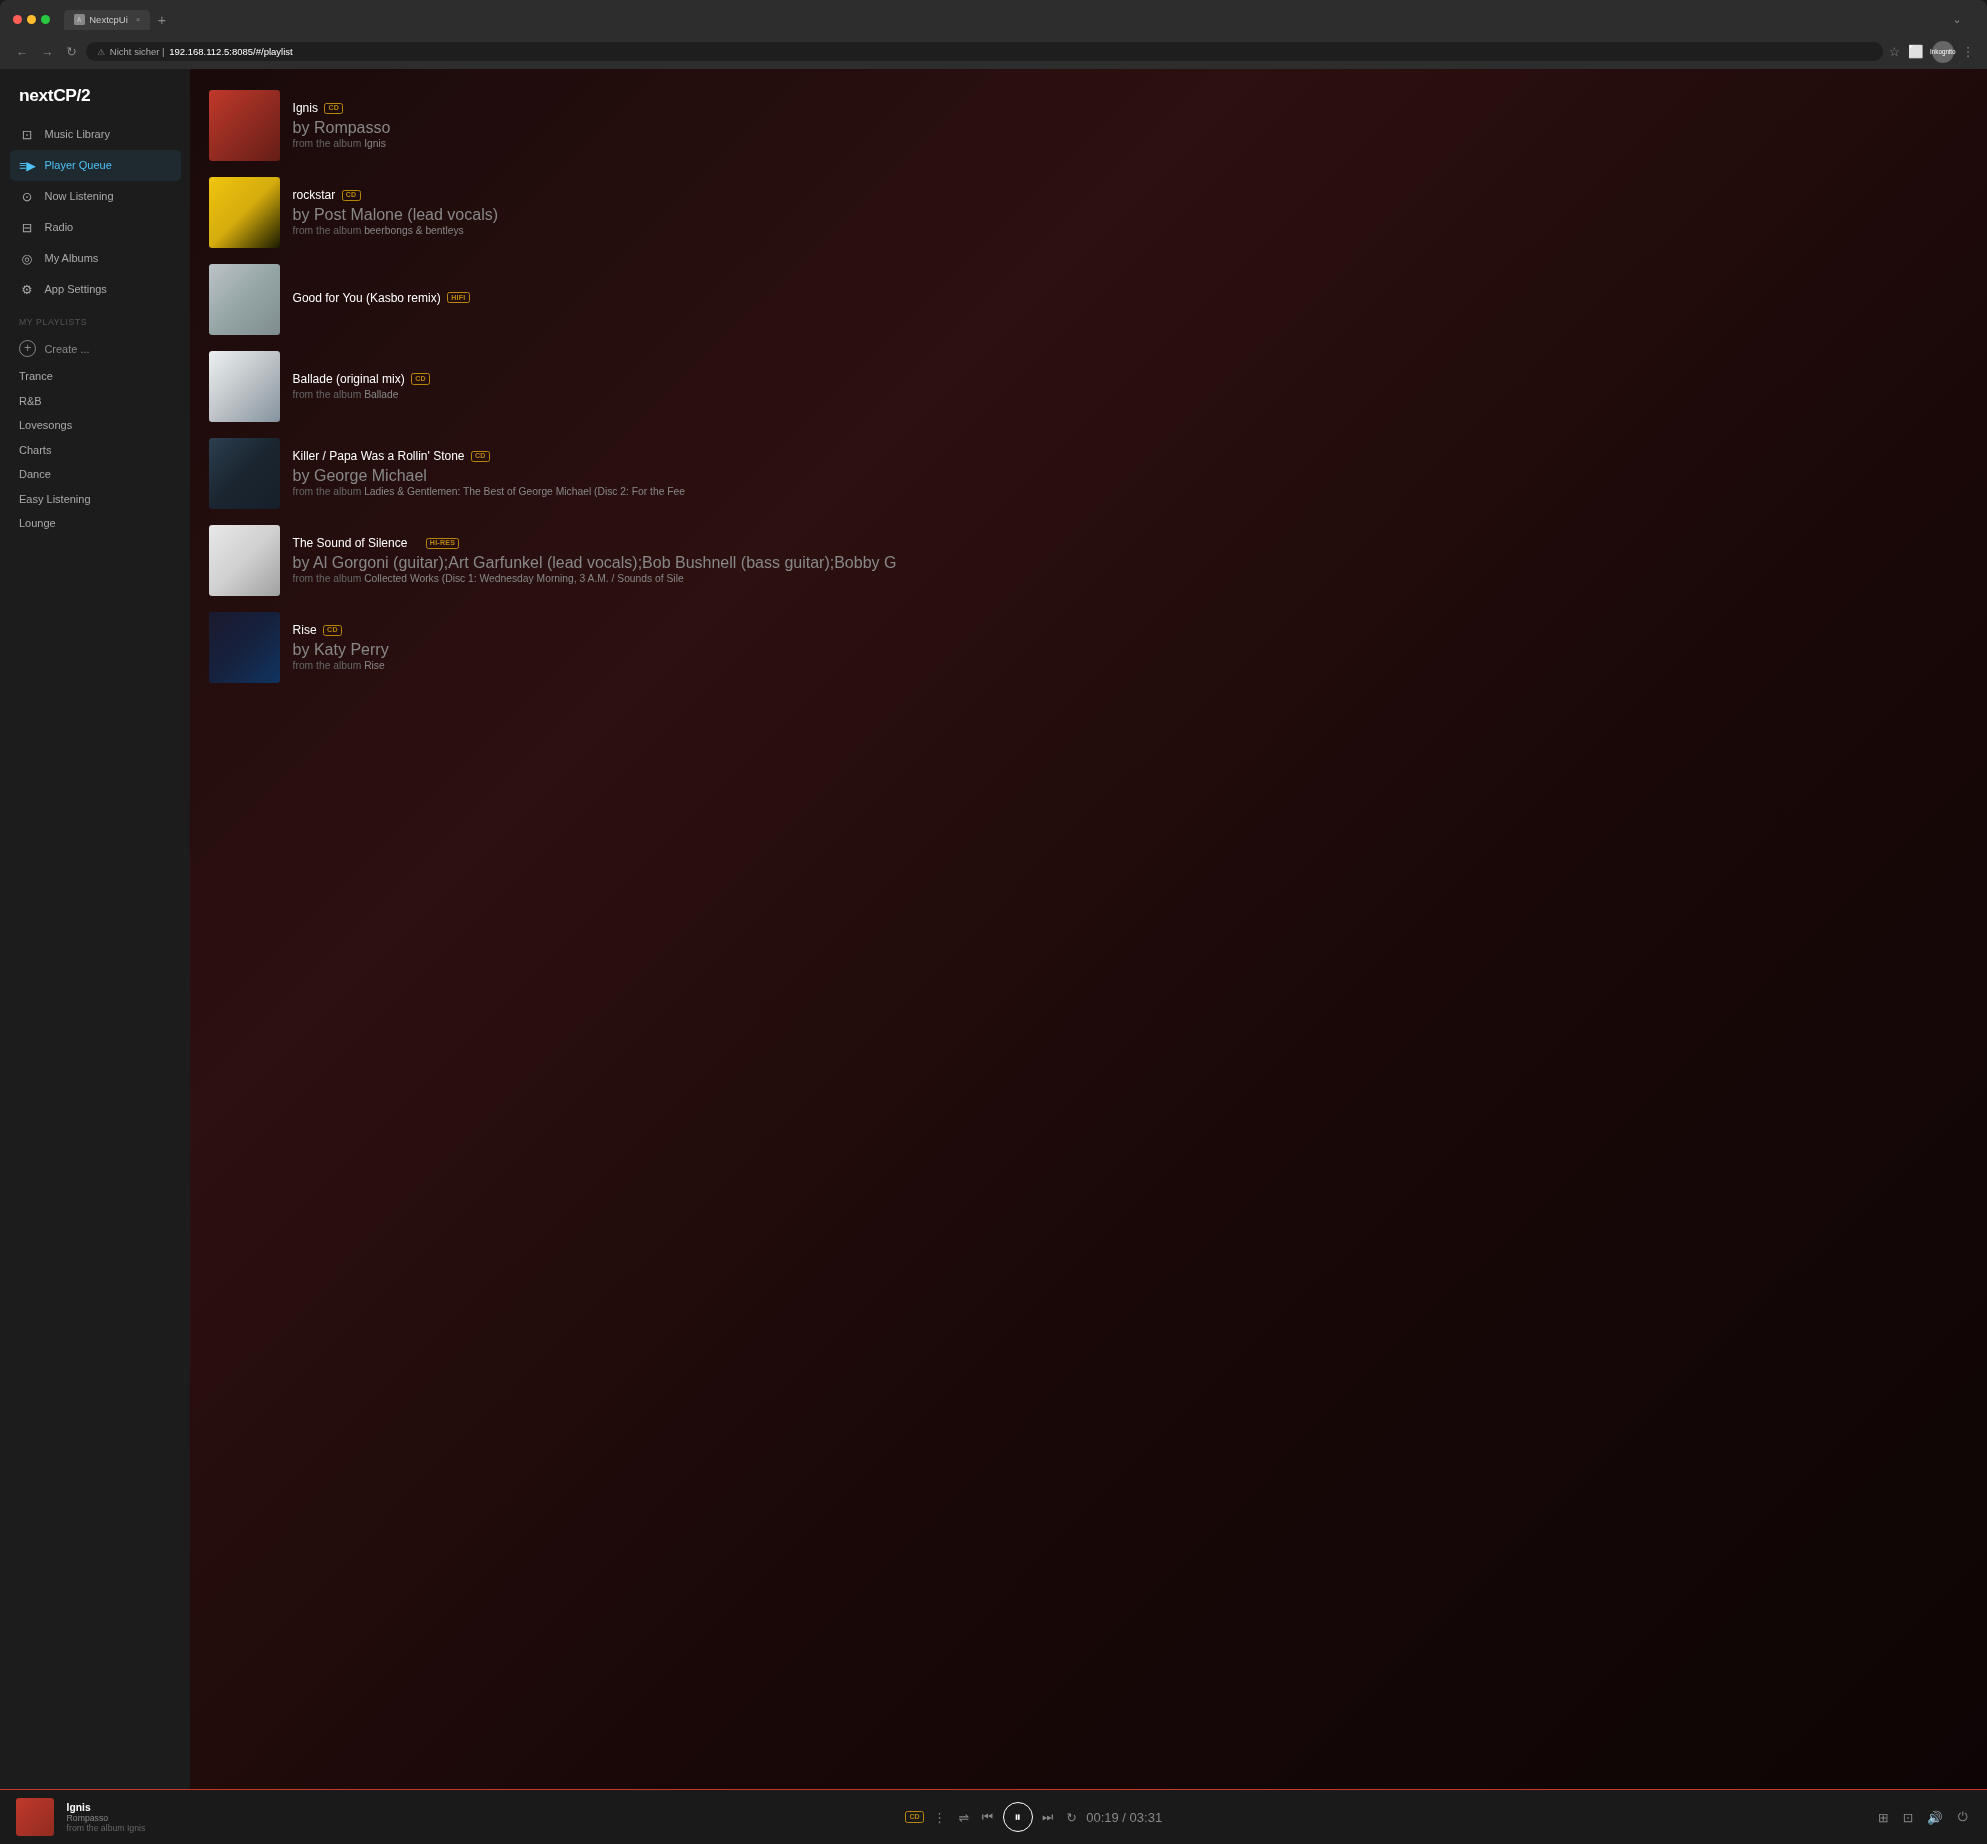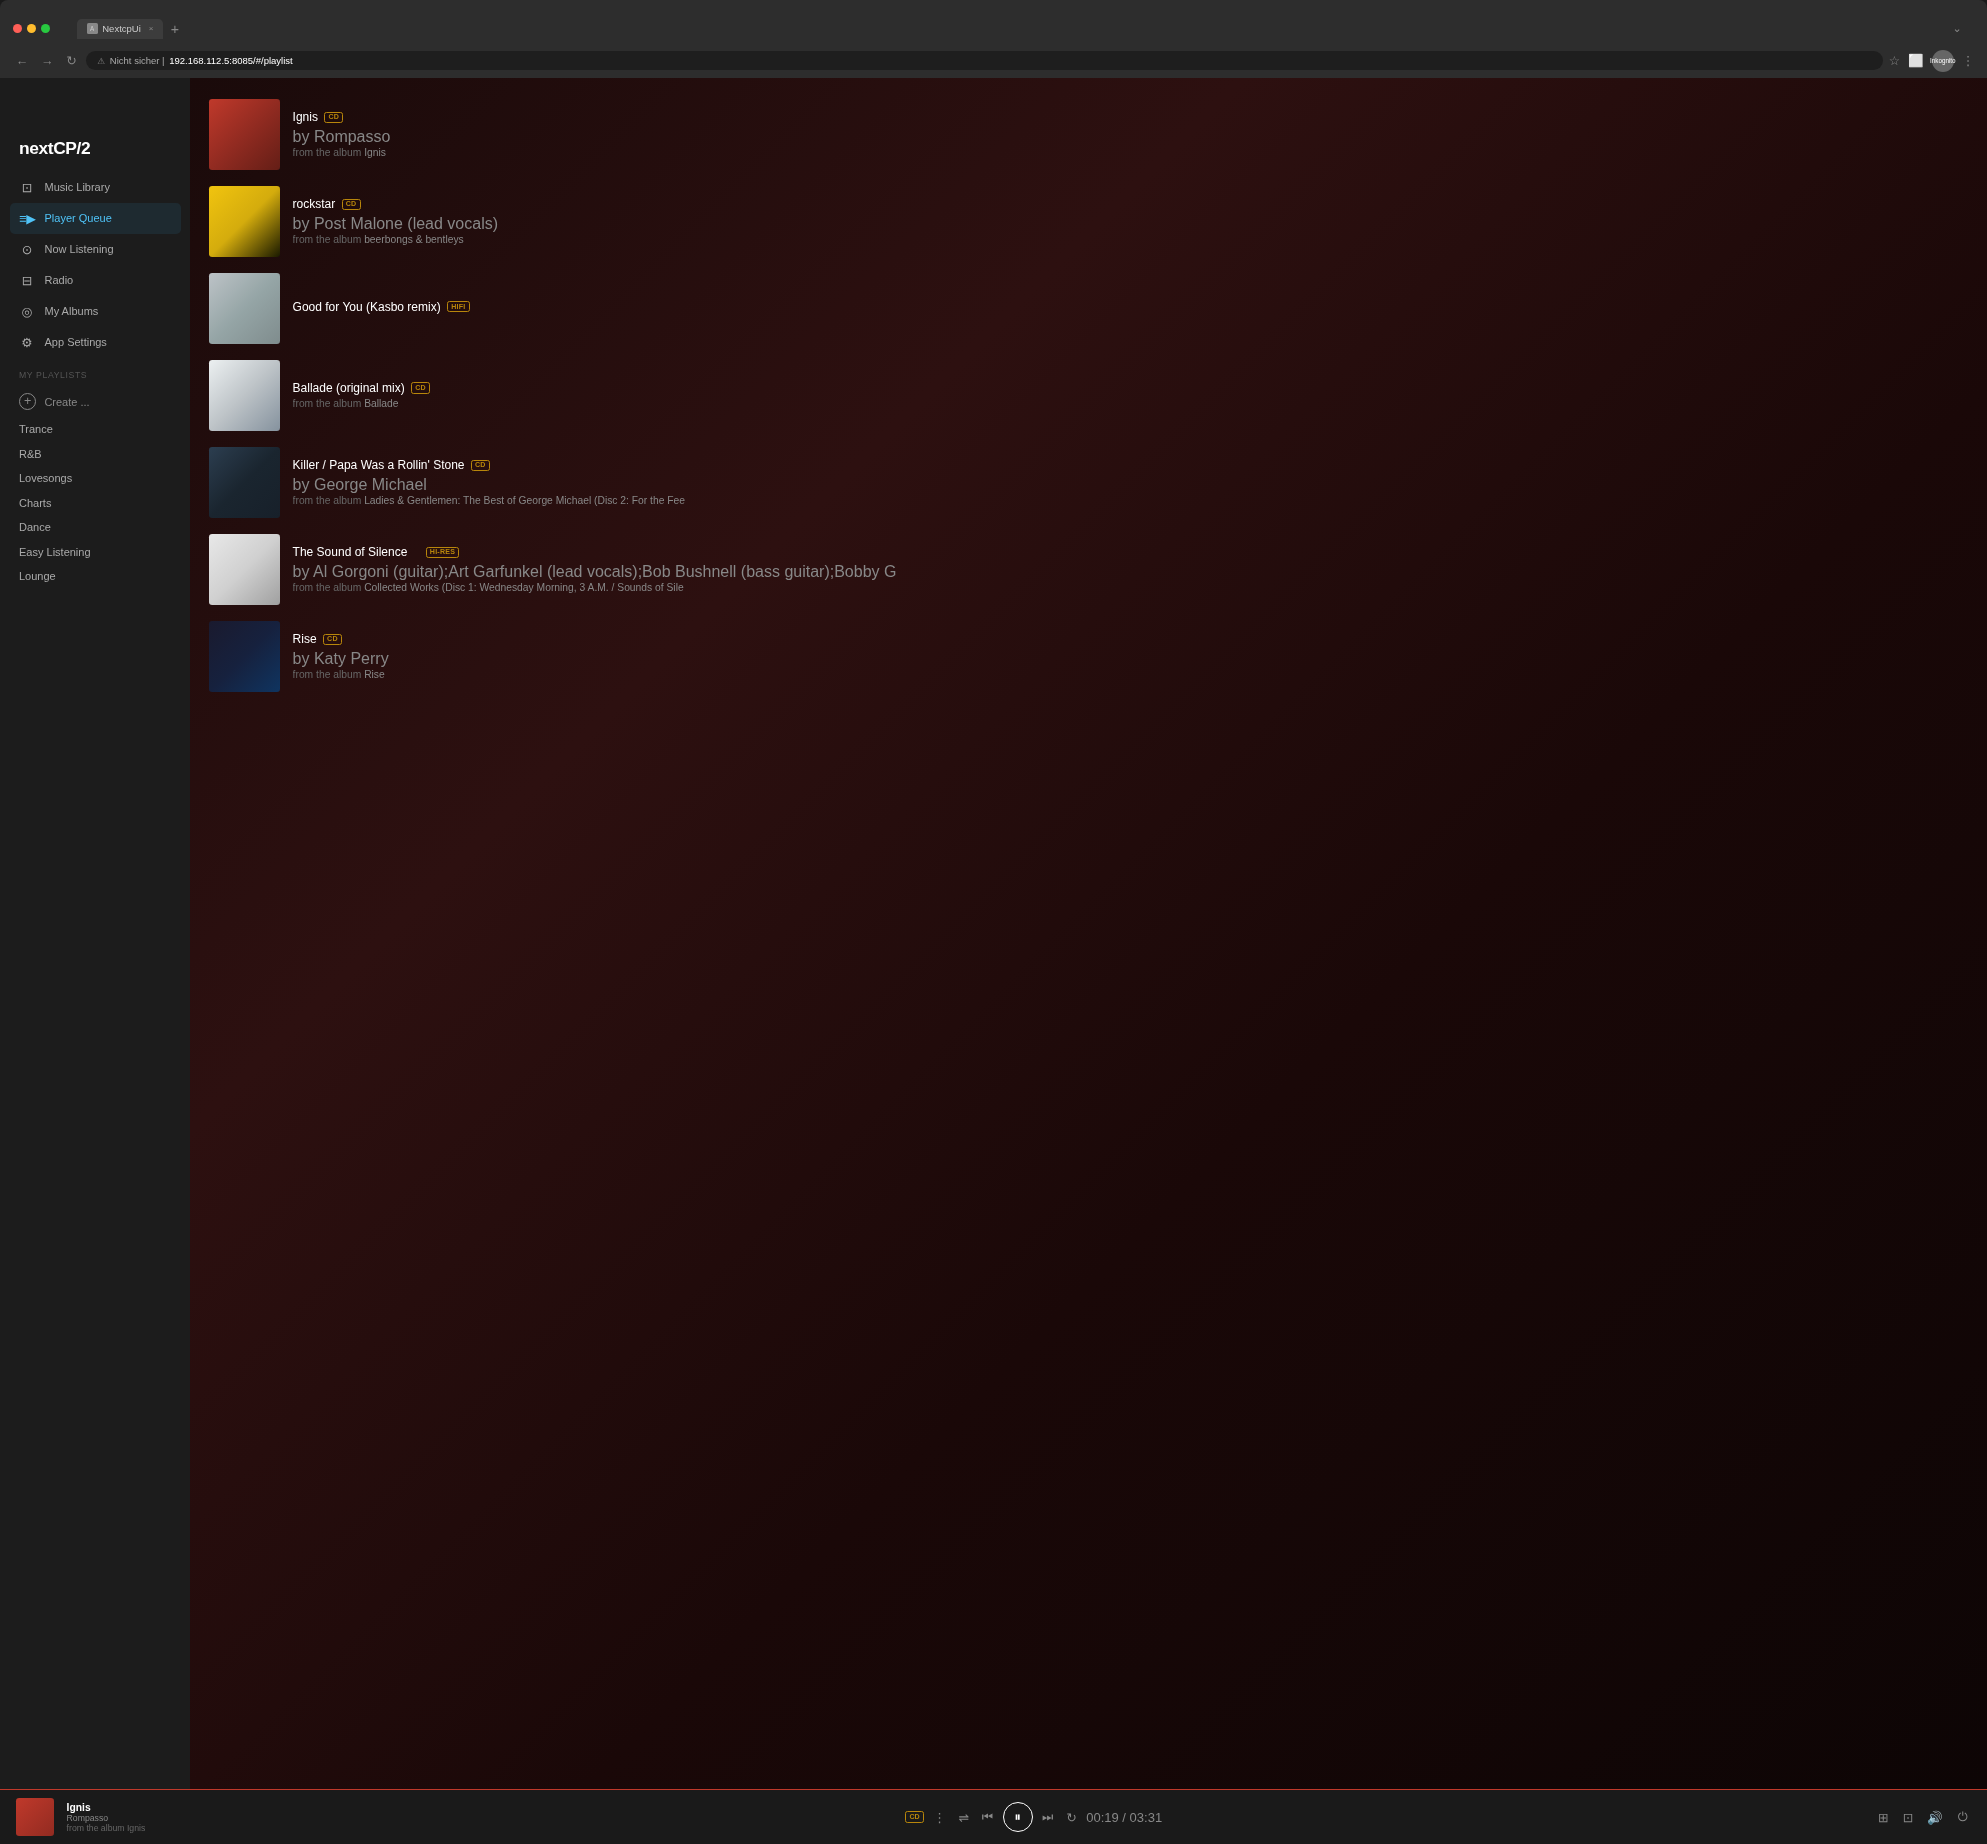--- a/index.html
+++ b/index.html
@@ -15,22 +15,21 @@
     
     .browser-chrome {
       background: #2d2d2d;
       border-radius: 8px 8px 0 0;
       flex-shrink: 0;
     }
     .browser-titlebar {
       display: flex;
       align-items: center;
       padding: 9.5px 12.6px 6.3px;
-      gap: 14px;
-      margin-top: 9px;
+      gap: 1px;
     }
     .traffic-lights {
       display: flex;
       gap: 4.7px;
     }
     .traffic-light {
       width: 9.5px; height: 9.5px;
       border-radius: 50%;
     }
     .tl-red { background: #ff5f57; }
@@ -148,21 +147,20 @@
       flex-direction: column;
       overflow-y: auto;
       padding-bottom: 63px;
     }
     .sidebar-logo {
       padding: 16px 19px 12.6px;
       font-size: 17.4px;
       font-weight: 700;
       color: #fff;
       letter-spacing: -0.4px;
-      margin-top: 44px;
     }
     .sidebar-nav {
       padding: 0 9.5px;
     }
     .nav-item {
       display: flex;
       align-items: center;
       gap: 9.5px;
       padding: 8px 9.5px;
       border-radius: 4.7px;

